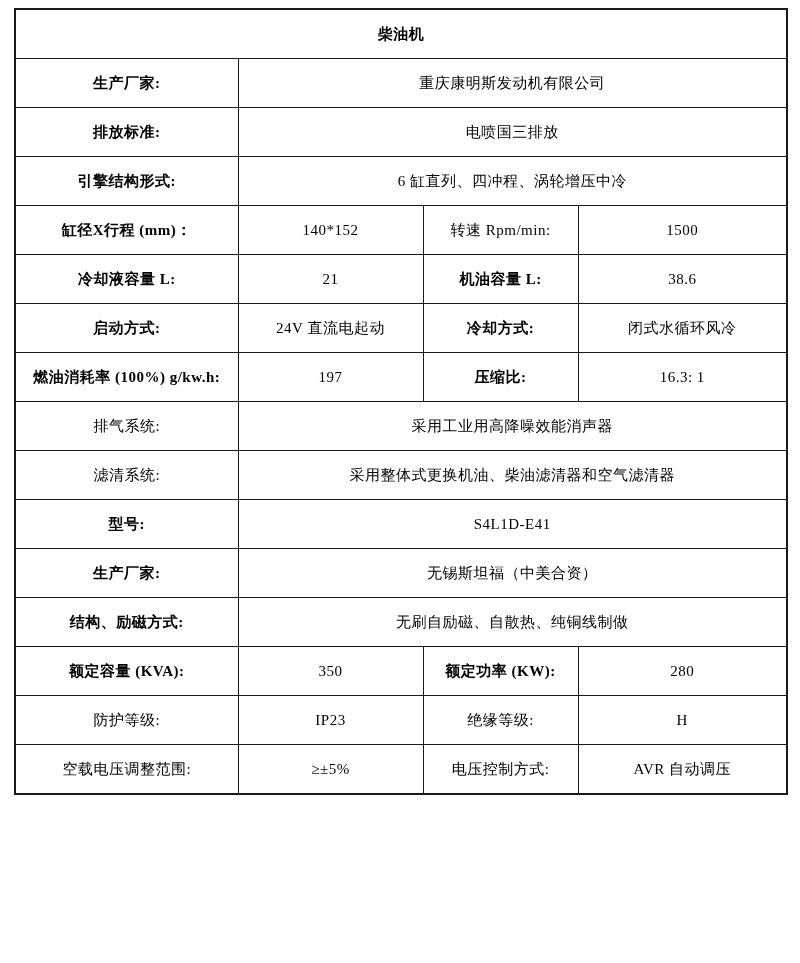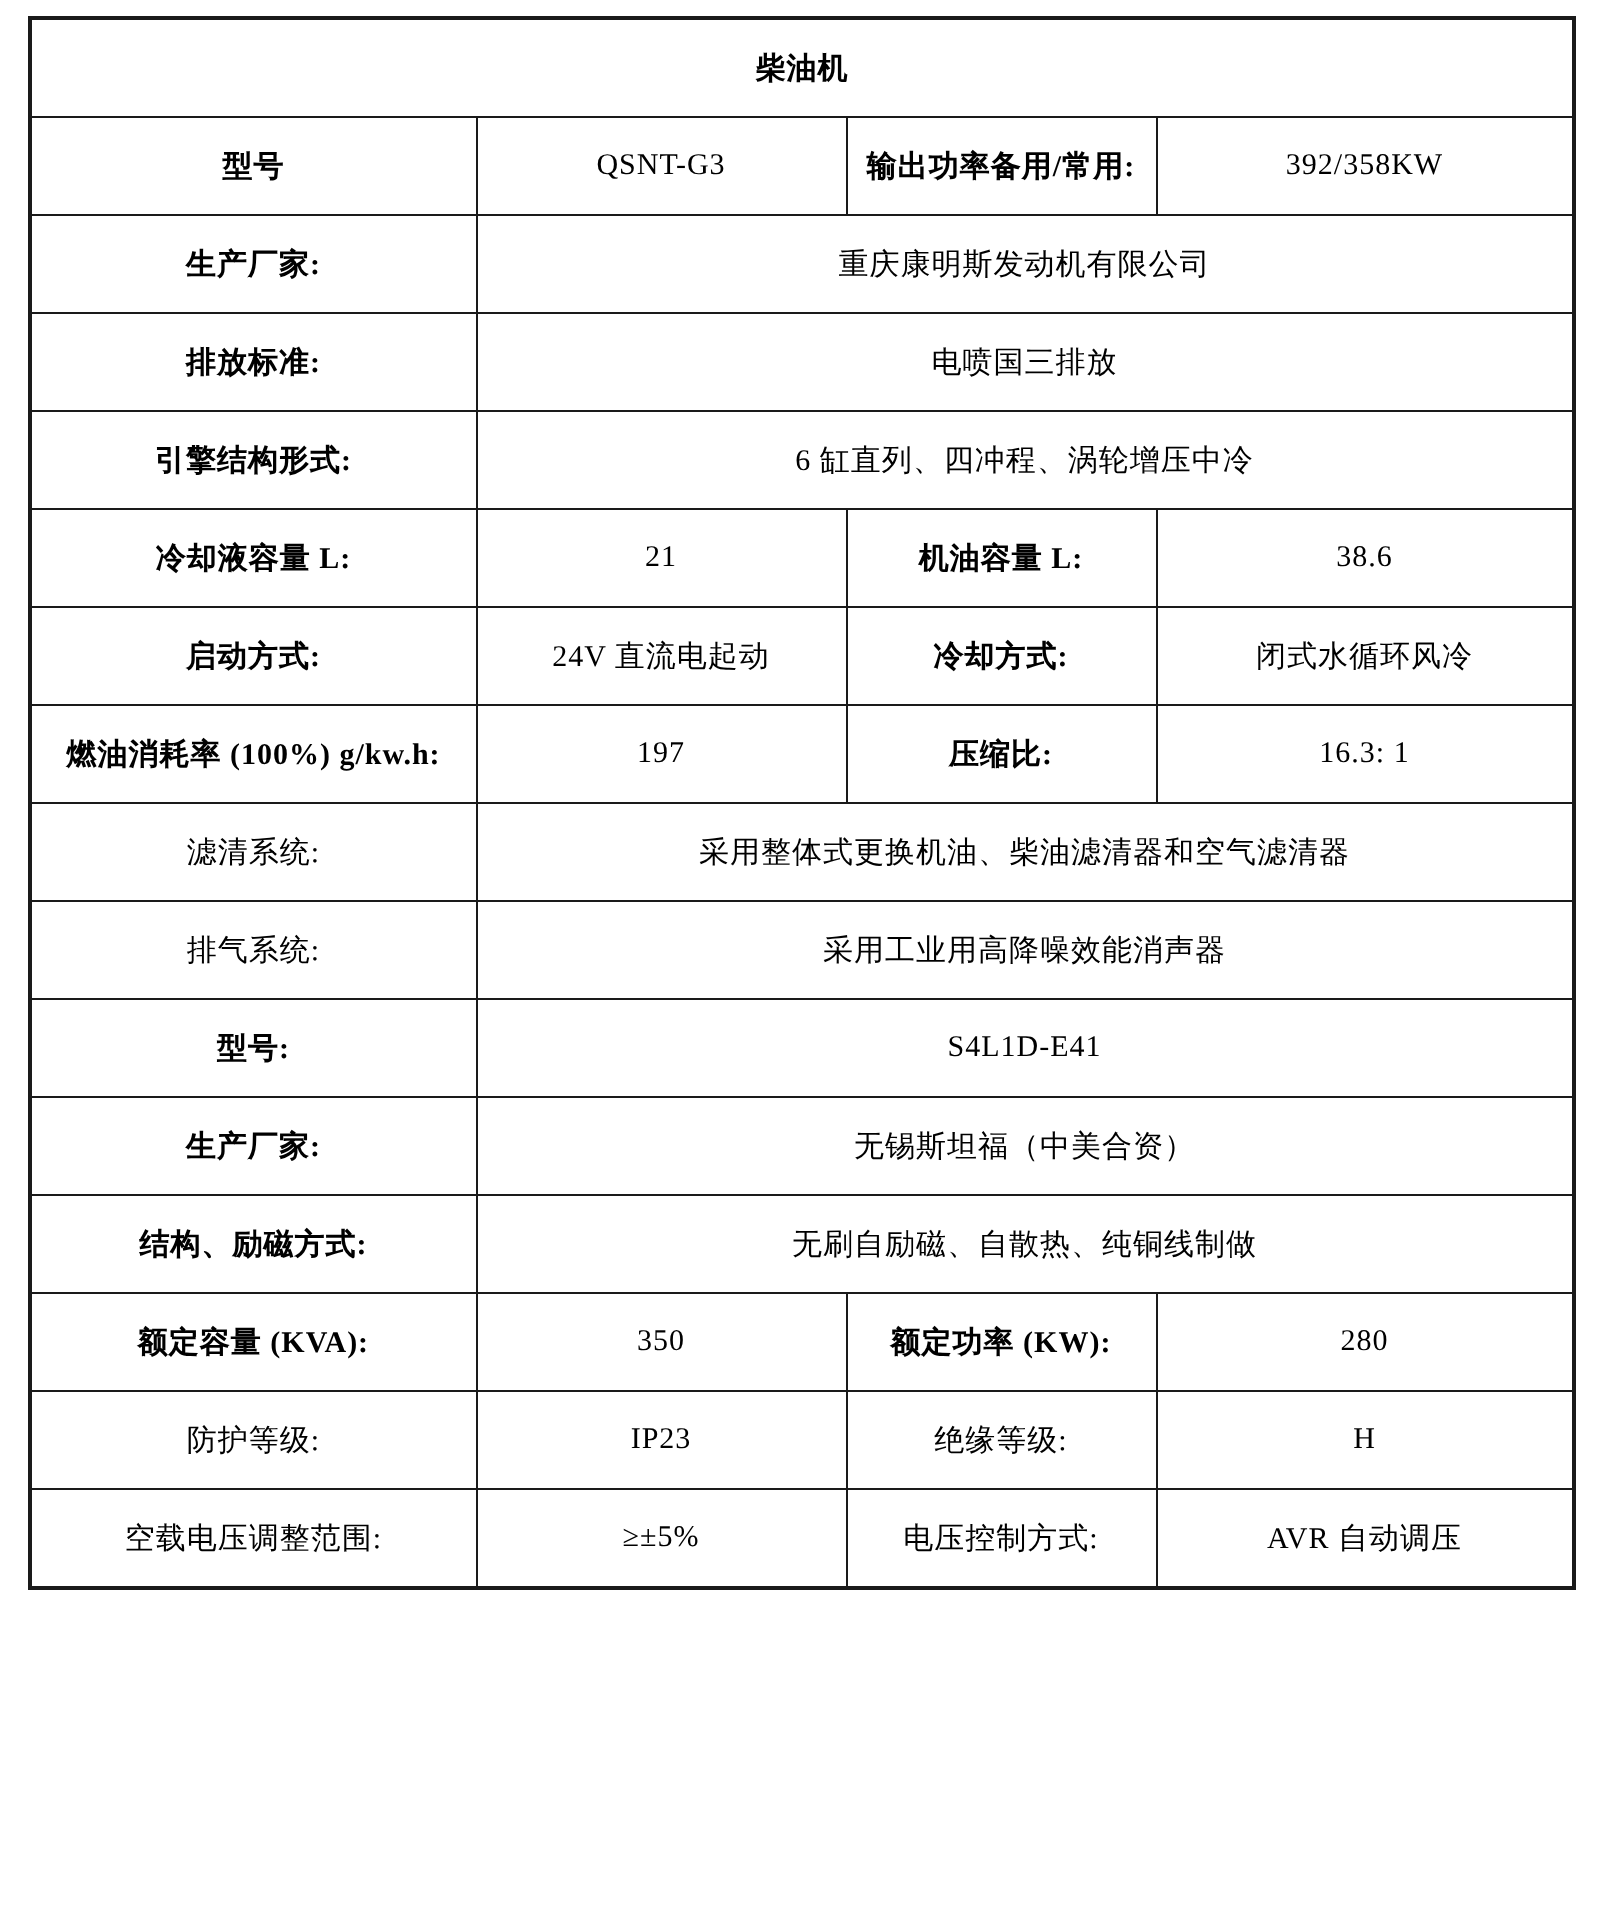--- a/index.html
+++ b/index.html
@@ -50,62 +50,62 @@
       <col style="width:223px">
       <col style="width:185px">
       <col style="width:155px">
       <col style="width:209px">
     </colgroup>
     <tbody>
       <tr>
         <td colspan="4" class="hdr">柴油机</td>
       </tr>
       <tr>
-        <td class="b">型号</td>
-        <td>QSNT-G3</td>
-        <td class="b small">输出功率备用/常用:</td>
-        <td>392/358KW</td>
-      </tr>
-      <tr>
         <td class="b">生产厂家:</td>
         <td colspan="3">重庆康明斯发动机有限公司</td>
       </tr>
       <tr>
         <td class="b">排放标准:</td>
         <td colspan="3">电喷国三排放</td>
       </tr>
       <tr>
         <td class="b">引擎结构形式:</td>
         <td colspan="3">6 缸直列、四冲程、涡轮增压中冷</td>
+      </tr>
+      <tr>
+        <td class="b small">缸径X行程 (mm)：</td>
+        <td>140*152</td>
+        <td class="small">转速 Rpm/min:</td>
+        <td>1500</td>
       </tr>
       <tr>
         <td class="b">冷却液容量 L:</td>
         <td>21</td>
         <td class="b">机油容量 L:</td>
         <td>38.6</td>
       </tr>
       <tr>
         <td class="b">启动方式:</td>
         <td>24V 直流电起动</td>
         <td class="b">冷却方式:</td>
         <td>闭式水循环风冷</td>
       </tr>
       <tr>
         <td class="b small">燃油消耗率 (100%) g/kw.h:</td>
         <td>197</td>
         <td class="b">压缩比:</td>
         <td>16.3: 1</td>
       </tr>
       <tr>
+        <td>排气系统:</td>
+        <td colspan="3">采用工业用高降噪效能消声器</td>
+      </tr>
+      <tr>
         <td>滤清系统:</td>
         <td colspan="3">采用整体式更换机油、柴油滤清器和空气滤清器</td>
-      </tr>
-      <tr>
-        <td>排气系统:</td>
-        <td colspan="3">采用工业用高降噪效能消声器</td>
       </tr>
       <tr>
         <td class="b">型号:</td>
         <td colspan="3">S4L1D-E41</td>
       </tr>
       <tr>
         <td class="b">生产厂家:</td>
         <td colspan="3">无锡斯坦福（中美合资）</td>
       </tr>
       <tr>

